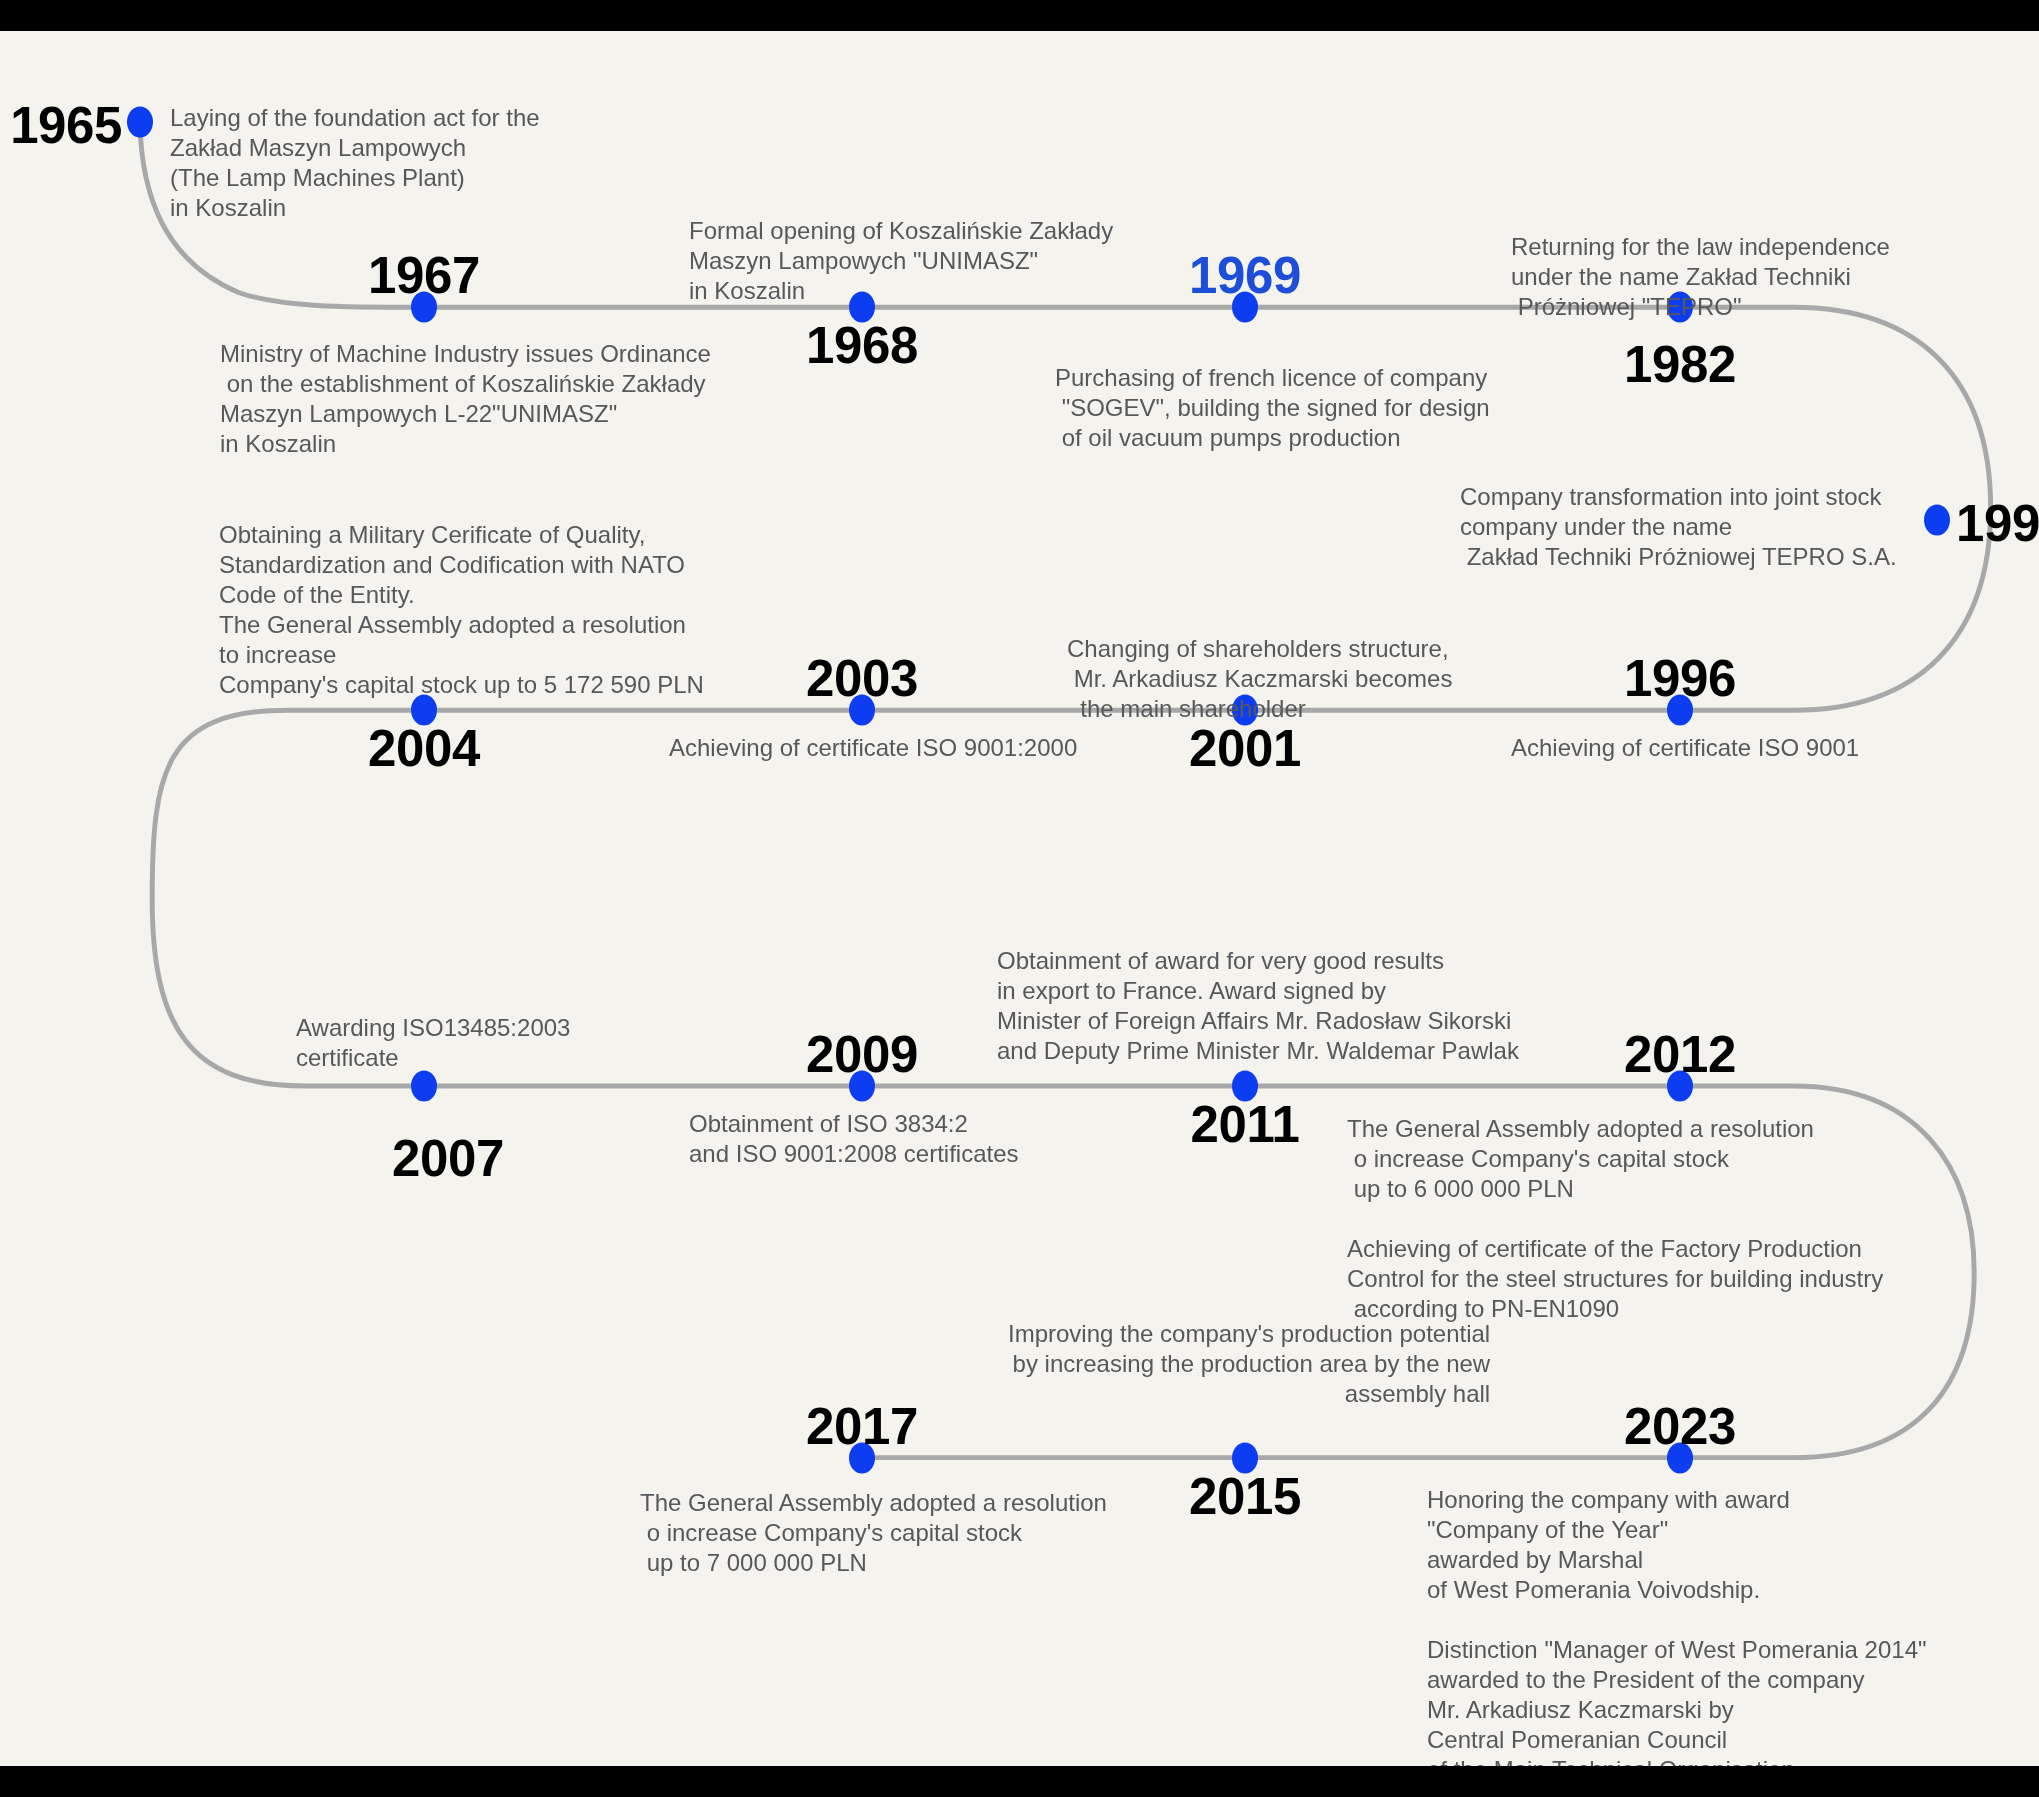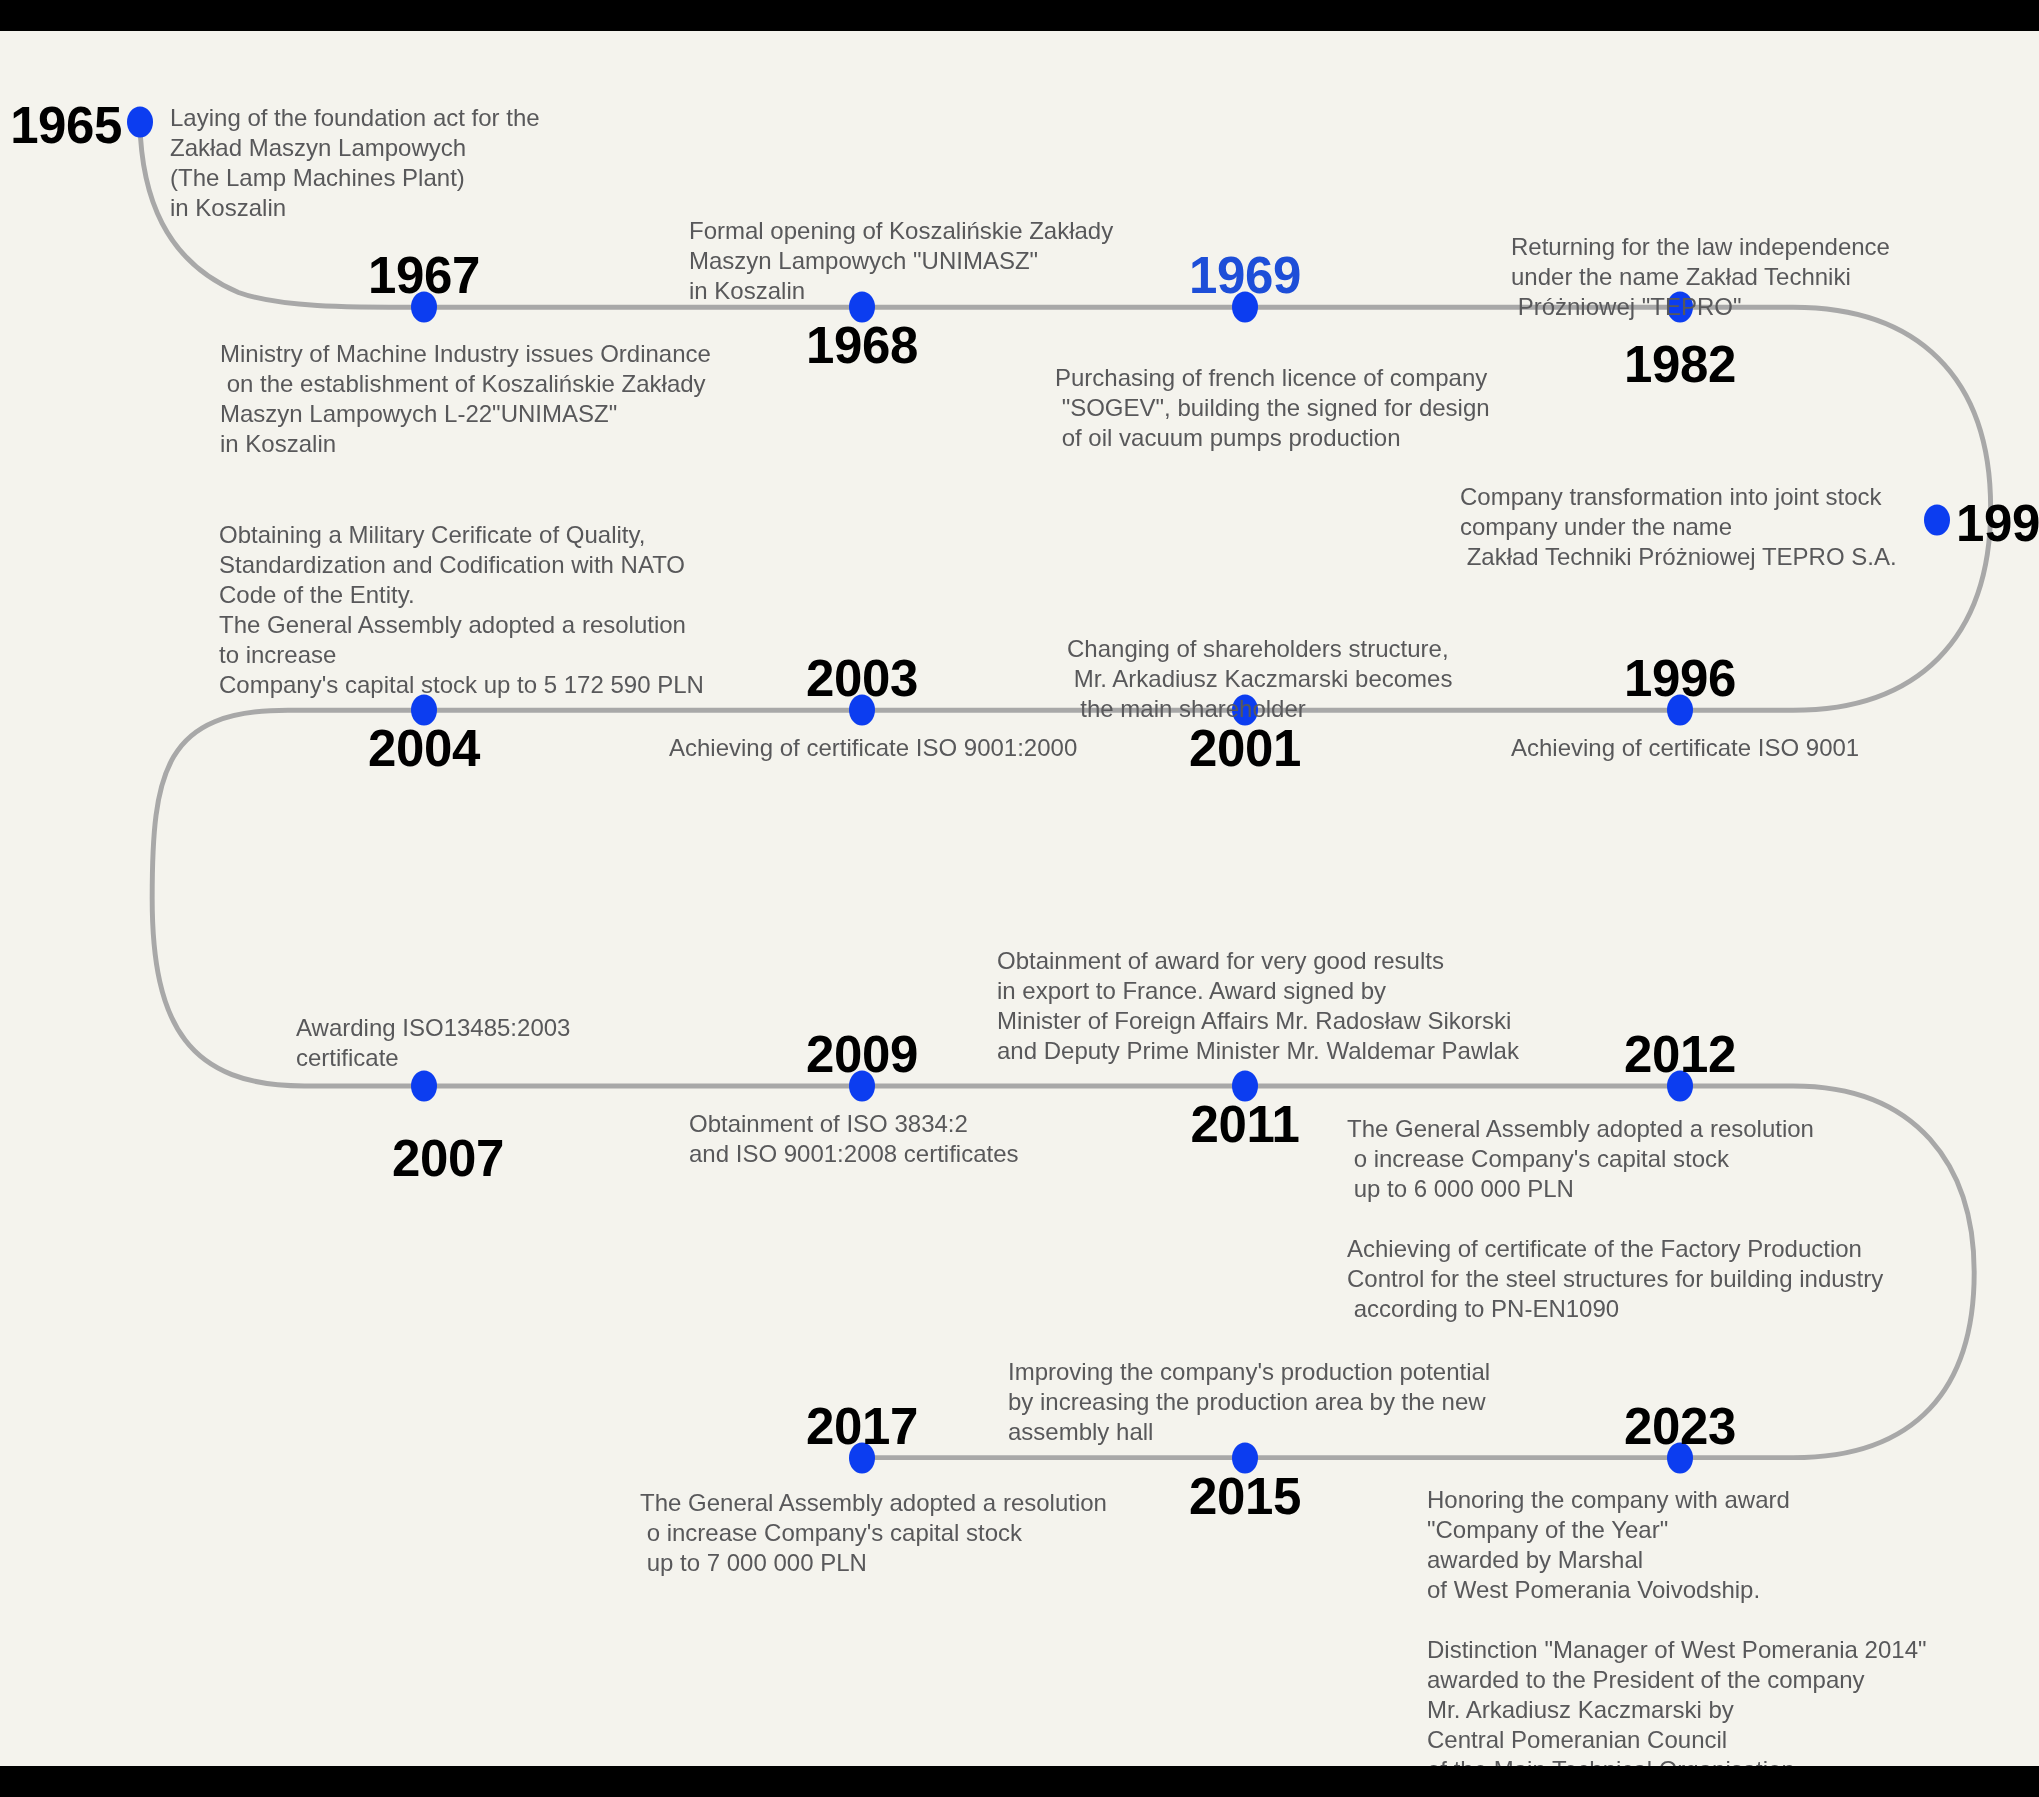--- a/index.html
+++ b/index.html
@@ -182,21 +182,21 @@
 of West Pomerania Voivodship.
 
 Distinction "Manager of West Pomerania 2014"
 awarded to the President of the company
 Mr. Arkadiusz Kaczmarski by
 Central Pomeranian Council
 of the Main Technical Organisation
 (NOT)</div>
         <div class="node" style="left: 1245px; top: 1427px; background: rgb(12, 61, 240);"></div>
         <div class="year anchor-mid" style="left: 1245px; top: 1465px; color: rgb(0, 0, 0);">2015</div>
-        <div class="desc anchor-left" style="left: 1008px; top: 1326px; color: rgb(88, 88, 90);">Improving the company's production potential
+        <div class="desc anchor-left" style="left: 1008px; top: 1288px; color: rgb(88, 88, 90); text-align: right;">Improving the company's production potential
 by increasing the production area by the new
 assembly hall</div>
         <div class="node" style="left: 862px; top: 1427px; background: rgb(12, 61, 240);"></div>
         <div class="year anchor-mid" style="left: 862px; top: 1395px; color: rgb(0, 0, 0);">2017</div>
         <div class="desc anchor-left" style="left: 640px; top: 1457px; color: rgb(88, 88, 90);">The General Assembly adopted a resolution
  o increase Company's capital stock
  up to 7 000 000 PLN</div>
       </div>
   </div>
 </div>

